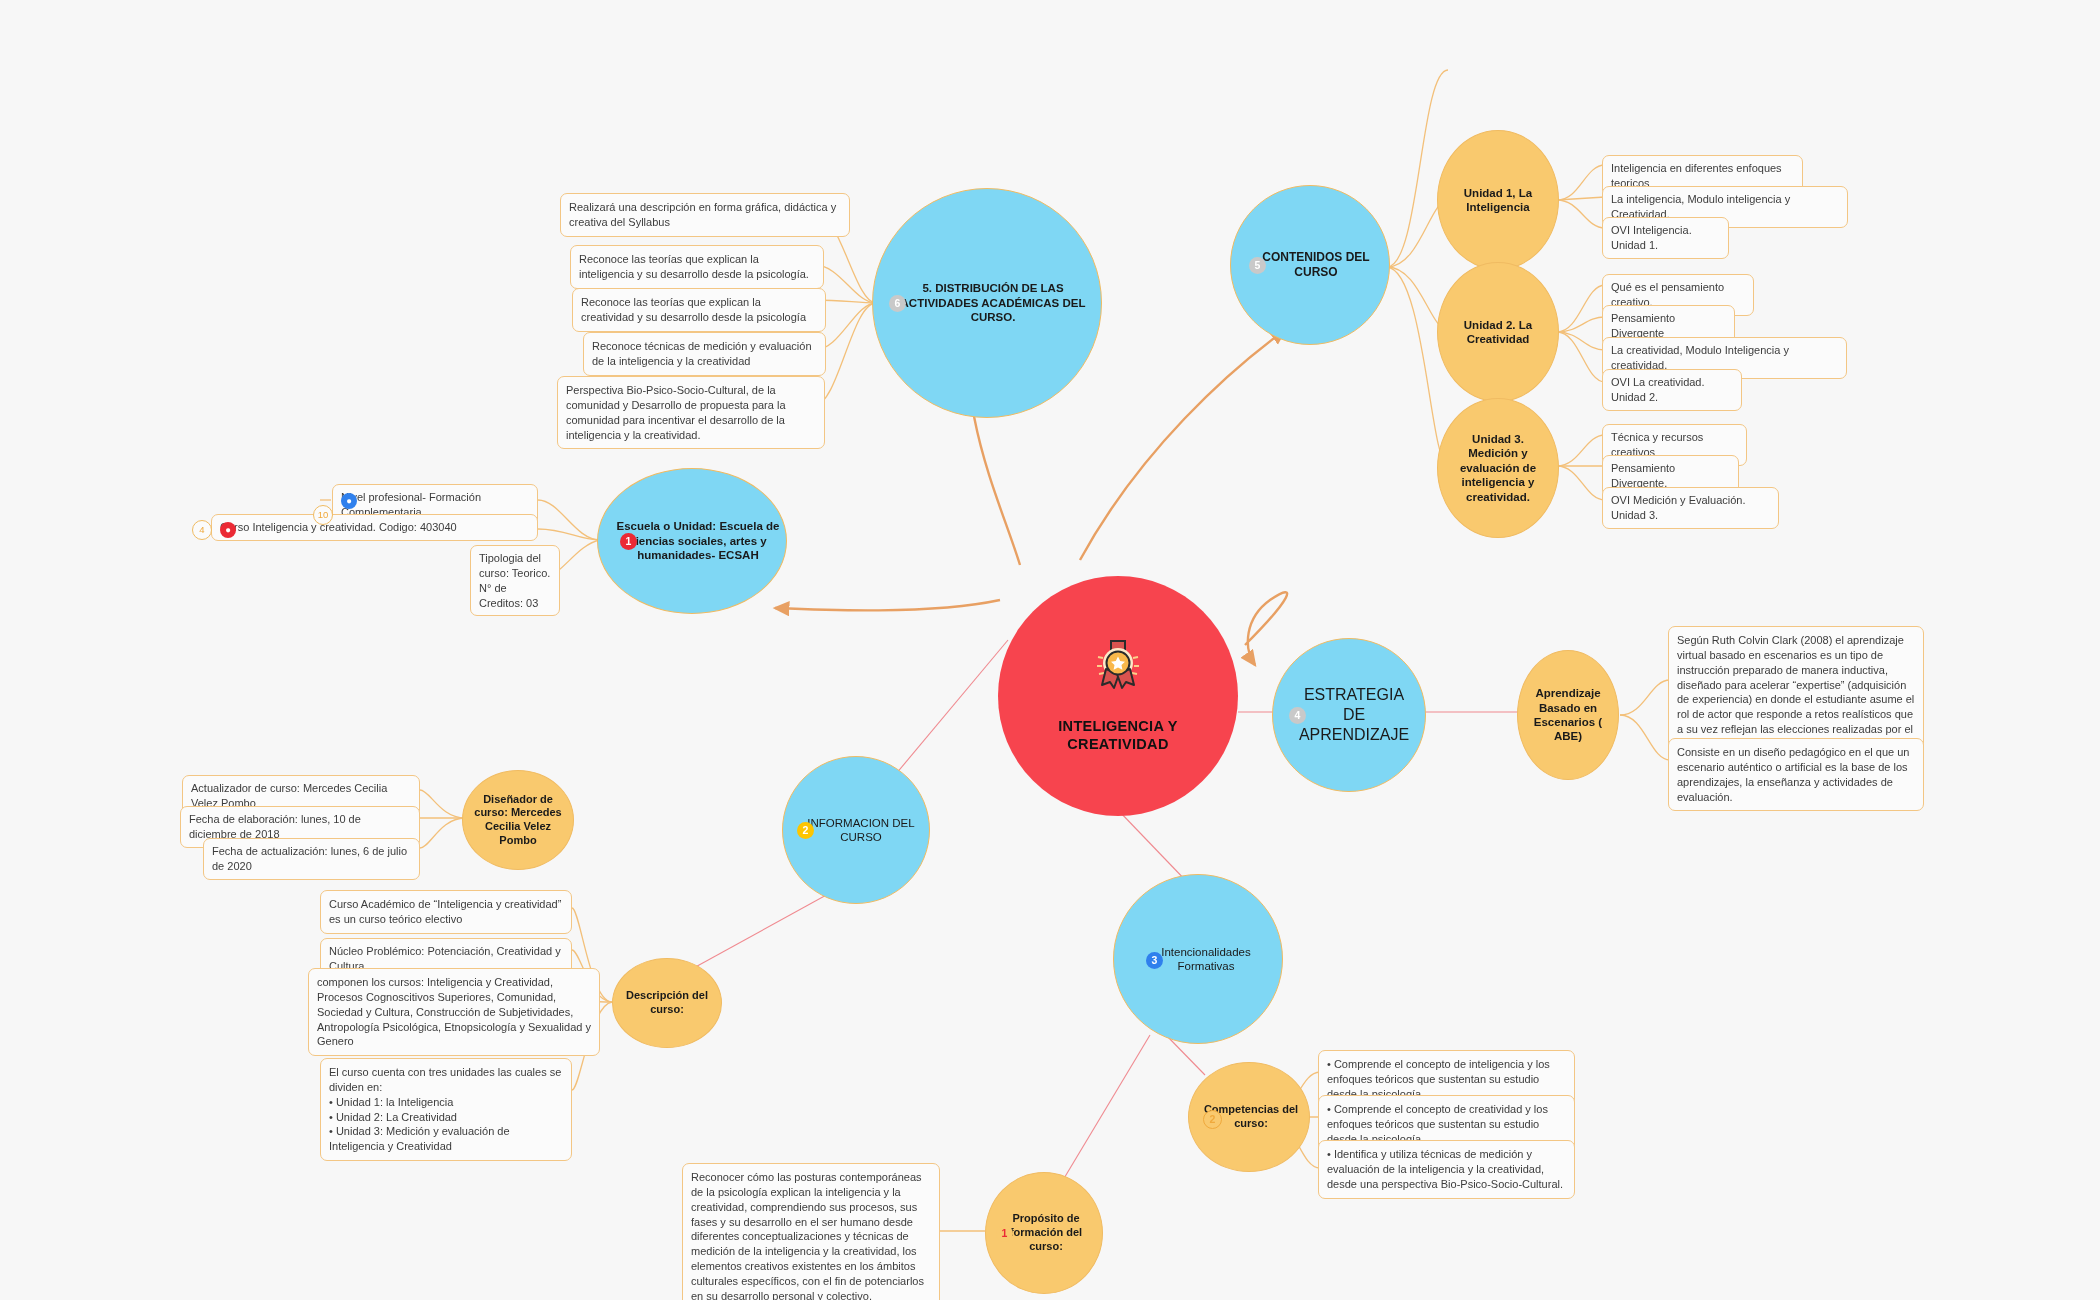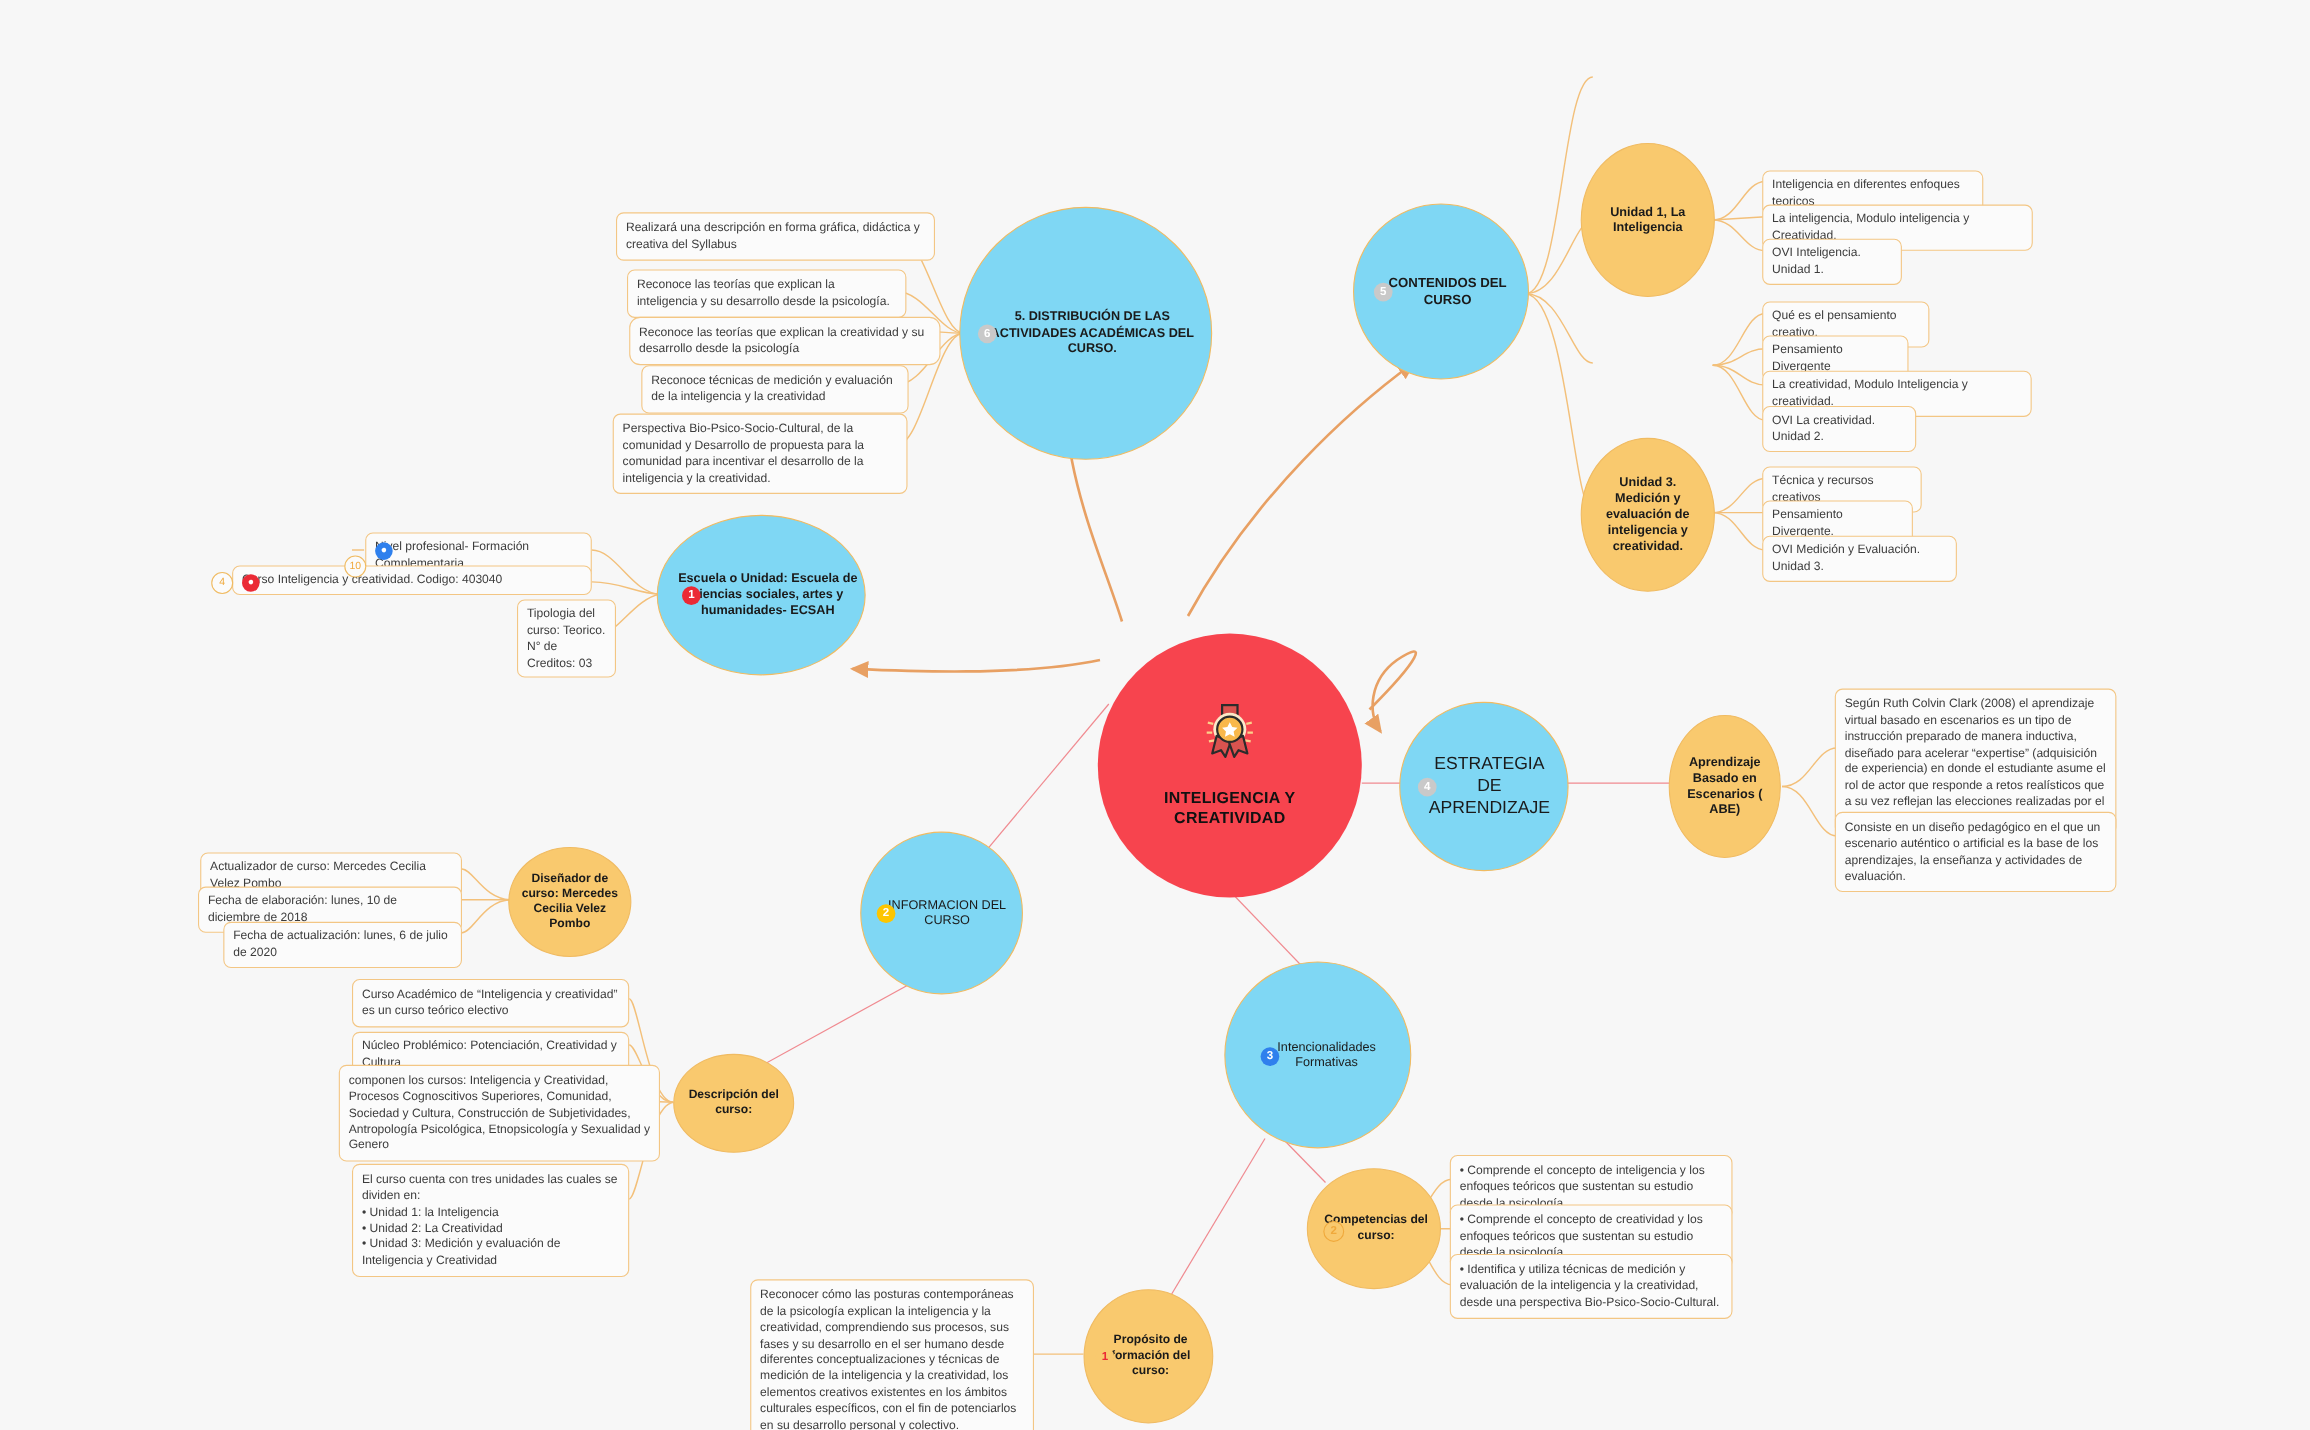--- a/index.html
+++ b/index.html
@@ -190,39 +190,42 @@
   </div>
 
 
   <div class="node n-orange" style="left:1437px;top:130px;width:122px;height:140px;font-size:11.5px;">
     <span class="lbl">Unidad 1, La Inteligencia</span>
   </div>
   <div class="box tight" style="left:1602px;top:155px;width:201px;">Inteligencia en diferentes enfoques teoricos</div>
   <div class="box tight" style="left:1602px;top:186px;width:246px;">La inteligencia, Modulo inteligencia y Creatividad.</div>
   <div class="box tight" style="left:1602px;top:217px;width:127px;">OVI Inteligencia. Unidad 1.</div>
 
+  <div class="node n-orange" style="left:1437px;top:262px;width:122px;height:140px;font-size:11.5px;">
+    <span class="lbl">Unidad 2. La Creatividad</span>
+  </div>
   <div class="box tight" style="left:1602px;top:274px;width:152px;">Qué es el pensamiento creativo.</div>
   <div class="box tight" style="left:1602px;top:305px;width:133px;">Pensamiento Divergente</div>
   <div class="box tight" style="left:1602px;top:337px;width:245px;">La creatividad, Modulo Inteligencia y creatividad.</div>
   <div class="box tight" style="left:1602px;top:369px;width:140px;">OVI La creatividad. Unidad 2.</div>
 
   <div class="node n-orange" style="left:1437px;top:398px;width:122px;height:140px;font-size:11.5px;">
     <span class="lbl">Unidad 3. Medición y evaluación de inteligencia y creatividad.</span>
   </div>
   <div class="box tight" style="left:1602px;top:424px;width:145px;">Técnica y recursos creativos</div>
   <div class="box tight" style="left:1602px;top:455px;width:137px;">Pensamiento Divergente.</div>
   <div class="box tight" style="left:1602px;top:487px;width:177px;">OVI Medición y Evaluación. Unidad 3.</div>
 
   <div class="node n-blue" style="left:872px;top:188px;width:230px;height:230px;">
     <span class="badge grey" style="left:16px;top:106px;">6</span>
     <span class="lbl" style="font-size:11.5px;font-weight:bold;padding-left:24px;padding-right:12px;">5. DISTRIBUCIÓN DE LAS ACTIVIDADES ACADÉMICAS DEL CURSO.</span>
   </div>
   <div class="box" style="left:560px;top:193px;width:290px;">Realizará una descripción en forma gráfica, didáctica y creativa del Syllabus</div>
   <div class="box" style="left:570px;top:245px;width:254px;">Reconoce las teorías que explican la inteligencia y su desarrollo desde la psicología.</div>
-  <div class="box" style="left:572px;top:288px;width:283px;border-radius:10px;">Reconoce las teorías que explican la creatividad y su desarrollo desde la psicología</div>
+  <div class="box" style="left:572px;top:288px;width:254px;">Reconoce las teorías que explican la creatividad y su desarrollo desde la psicología</div>
   <div class="box" style="left:583px;top:332px;width:243px;">Reconoce técnicas de medición y evaluación de la inteligencia y la creatividad</div>
   <div class="box" style="left:557px;top:376px;width:268px;">Perspectiva Bio-Psico-Socio-Cultural, de la comunidad y Desarrollo de propuesta para la comunidad para incentivar el desarrollo de la inteligencia y la creatividad.</div>
 
   <div class="node n-blue" style="left:597px;top:468px;width:190px;height:146px;">
     <span class="badge red" style="left:22px;top:64px;">1</span>
     <span class="lbl" style="font-size:11.5px;font-weight:bold;padding-left:18px;padding-right:6px;">Escuela o Unidad: Escuela de ciencias sociales, artes y humanidades- ECSAH</span>
   </div>
 
   <div class="num-ring" style="left:313px;top:491px;margin-top:14px;">10</div>
   <div class="box tight withicon" style="left:332px;top:484px;width:206px;">

